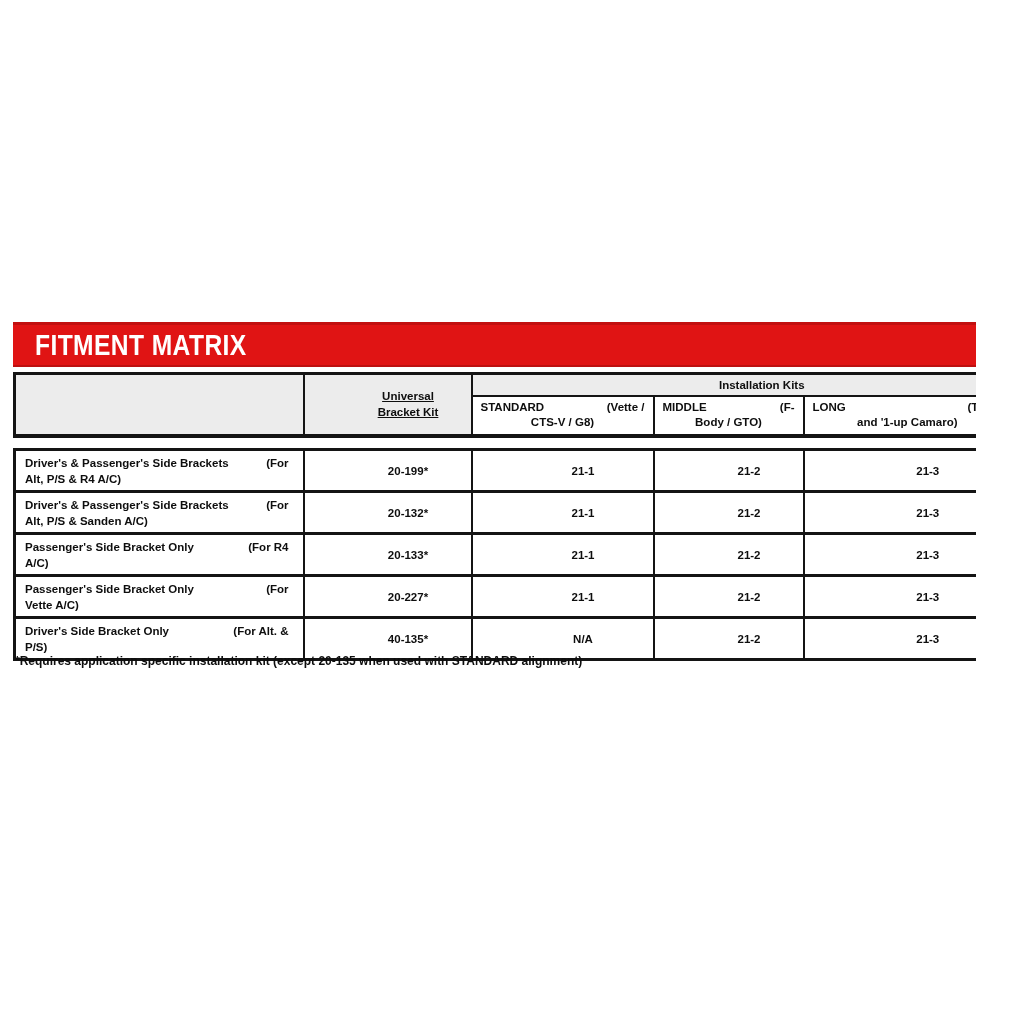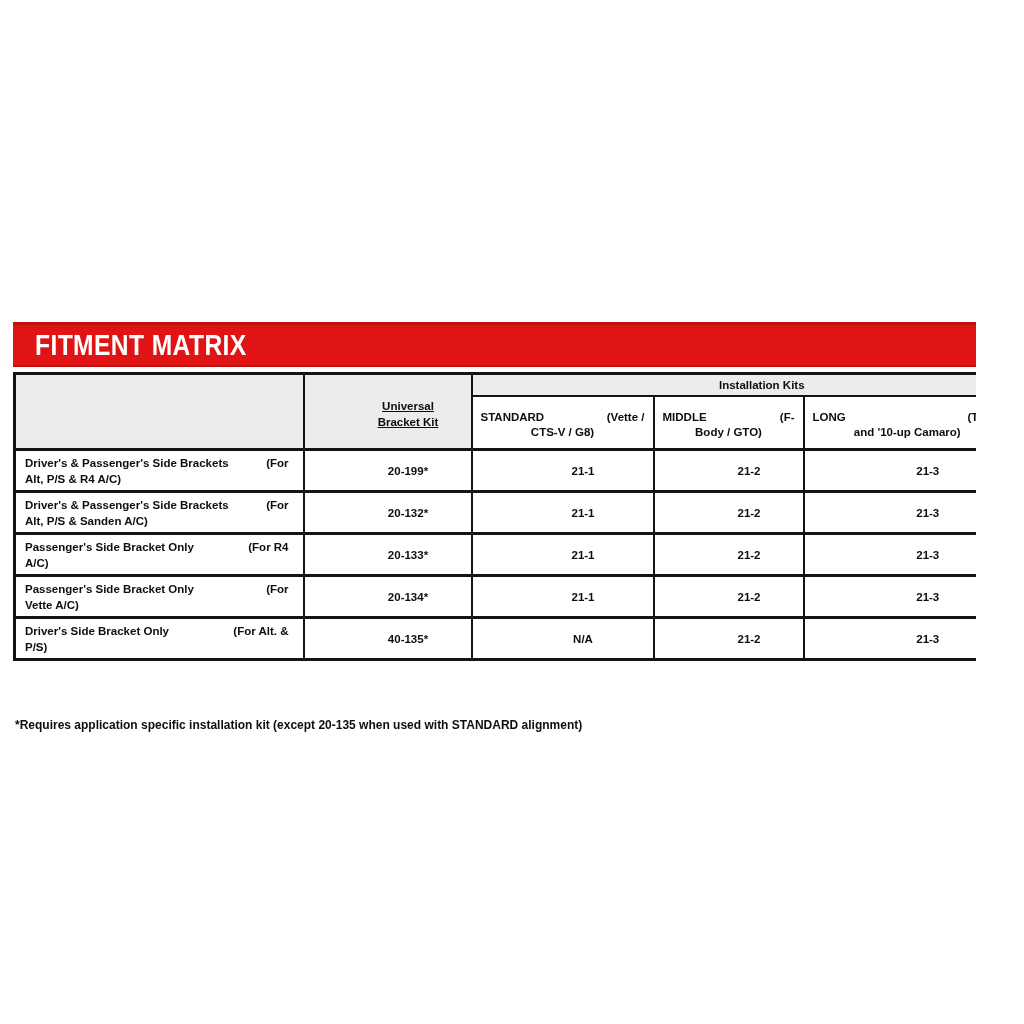--- a/index.html
+++ b/index.html
@@ -27,41 +27,41 @@
   
   .hdr {
     position:absolute; left:13px; top:372px; width:997px;
     border:3px solid #141414; border-bottom:4px solid #141414;
   }
   .hdr td { border:2px solid #141414; font-size:11.5px; }
   .cell-gray { background:#ececec; }
   .corner-cell { height:62px; }
   .universal-cell { text-align:center; line-height:16px;text-decoration:underline; }
   .group-cell { text-align:center; height:22px; }
-  .kit-cell { background:#ffffff; height:40px; padding:13px 8px; line-height:15px; }
+  .kit-cell { background:#ffffff; height:40px; padding:3px 8px; line-height:15px; }
   .kit-line1 { display:flex; justify-content:space-between; }
   .kit-line2 { text-align:center; }
 
   
   .data {
     position:absolute; left:13px; top:448px; width:997px;
     border:3px solid #141414; background:#ffffff;
   }
   .data td {
     border-left:2px solid #141414; border-right:2px solid #141414;
     border-top:3px solid #141414; border-bottom:3px solid #141414;
     height:42px; font-size:11.5px;
   }
   .label-cell { padding:3px 14px 3px 9px; line-height:16px; }
   .lbl-line1 { display:flex; justify-content:space-between; }
   .val-cell { text-align:center; }
 
   
   .footnote {
-    position:absolute; left:15px; top:718px;
+    position:absolute; left:15px; top:654px;
     font-weight:bold; font-size:12px; line-height:15px;
   }
 </style>
 </head>
 <body>
 
 <div class="canvas">
 
   <div class="banner" style="background: rgb(224, 20, 20);">
     <div class="banner-title" style="color: rgb(255, 255, 255);">FITMENT MATRIX</div>
@@ -97,21 +97,21 @@
             <span>MIDDLE</span>
             <span>(F-</span>
           </div>
           <div class="kit-line2">Body / GTO)</div>
         </td>
         <td class="kit-cell">
           <div class="kit-line1">
             <span>LONG</span>
             <span>(Truck</span>
           </div>
-          <div class="kit-line2">and '10-up Camaro)</div>
+          <div class="kit-line2">and '1-up Camaro)</div>
         </td>
       </tr>
     </tbody>
   </table>
 
   <table class="data">
     <colgroup>
       <col style="width:289px">
         <col style="width:168px">
         <col style="width:182px">
@@ -163,21 +163,21 @@
       </tr>
 
       <tr>
         <td class="label-cell">
           <div class="lbl-line1">
             <span>Passenger's Side Bracket Only</span>
             <span>(For</span>
           </div>
           <div>Vette A/C)</div>
         </td>
-        <td class="val-cell">20-134*</td>
+        <td class="val-cell">20-227*</td>
         <td class="val-cell">21-1</td>
         <td class="val-cell">21-2</td>
         <td class="val-cell">21-3</td>
       </tr>
 
       <tr>
         <td class="label-cell">
           <div class="lbl-line1">
             <span>Driver's Side Bracket Only</span>
             <span>(For Alt. &amp;</span>

